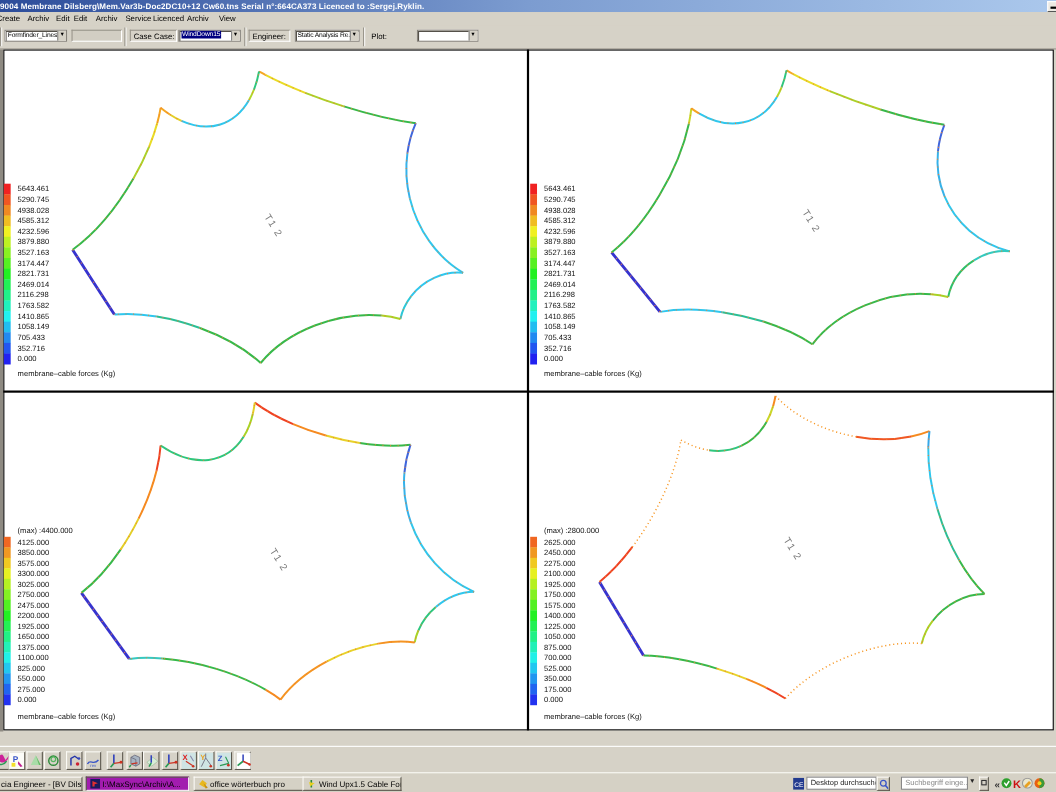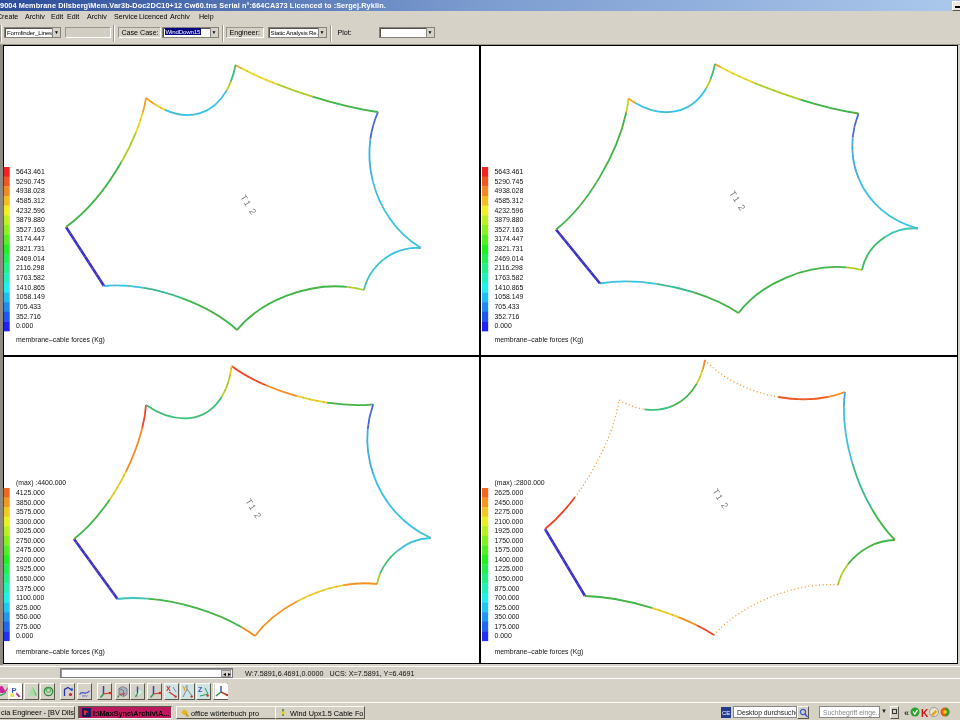--- a/index.html
+++ b/index.html
@@ -28,21 +28,21 @@
 #status{left:0;top:665.5px;width:960px;height:12.5px;background:#d6d2c7;border-top:1px solid #fff}
 #sinput{position:absolute;left:60px;top:1.5px;width:173px;height:9.5px;background:#fff;border:1px solid #777;box-shadow:inset 1px 1px 0 #999}
 #sspin{position:absolute;right:1px;top:0.5px;width:10px;height:7.5px;background:#d6d2c7;border:1px solid #999;font-size:5px;line-height:7px;text-align:center}
 #stext{position:absolute;left:245px;top:2.5px;font-size:7.2px;color:#111;white-space:pre}
 
 #itb{left:0;top:678px;width:960px;height:24px;background:#d6d2c7;border-top:1px solid #fff}
 .ibtn{position:absolute;top:3.5px;width:15px;height:17px;background:#d6d2c7;border:1px solid;border-color:#fbfaf5 #5c584e #5c584e #fbfaf5;padding:0.5px}
 
 #task{left:0;top:702px;width:960px;height:18px;background:#d5d1c5;border-top:1px solid #fbfaf5}
 .tbtn{position:absolute;top:2.5px;height:13.5px;background:#d5d1c5;border:1px solid;border-color:#fbfaf5 #5c584e #5c584e #fbfaf5;font-size:7.3px;padding:1.5px 2px 0 3px;white-space:nowrap;overflow:hidden;color:#000}
-.tbtn.act{background:#be185d;border-color:#5c584e #fbfaf5 #fbfaf5 #5c584e;font-weight:bold}
+.tbtn.act{background:#a21caf;border-color:#5c584e #fbfaf5 #fbfaf5 #5c584e;font-weight:normal}
 .tbtn svg,.tbtn .ti{vertical-align:-1.5px;margin-right:2px}
 .sbox{position:absolute;top:3px;height:12px;background:#fff;border:1px solid #888;font-size:6.8px;color:#222;padding:2px 0 0 3px;white-space:nowrap;overflow:hidden}
 .tico{position:absolute;top:4.5px;font-size:9px}
 .tsvg{position:absolute;top:4px}
 </style></head>
 <body>
 <div id="root">
 <div class="abs" id="title">
       <span>9004 Membrane Dilsberg\Mem.Var3b-Doc2DC10+12 Cw60.tns Serial n°:664CA373 Licenced to :Sergej.Ryklin.</span>
       <div id="minbtn">
@@ -51,21 +51,21 @@
     </div>
 <div class="abs" id="menu">
 <span style="left:-3px">Create</span>
       <span style="left:25px">Archiv</span>
       <span style="left:51px">Edit</span>
 <span style="left:67px">Edit</span>
       <span style="left:87px">Archiv</span>
       <span style="left:114px">Service</span>
 <span style="left:139px">Licenced</span>
       <span style="left:170px">Archiv</span>
-      <span style="left:199px">Help</span>
+      <span style="left:199px">View</span>
 </div>
 <div class="abs" id="tb">
 <div class="vsep" style="left:0px"></div>
 <div class="combo" style="left:4px;width:57px">
         <span class="tx">Formfinder_Lines_</span>
         <span class="ar">▼</span>
       </div>
 <div class="panel" style="left:64.5px;width:46px;background:#d2cec3"></div>
 <div class="vsep" style="left:113px"></div>
 <div class="panel" style="left:117.5px;width:43px">Case Case:</div>
@@ -405,26 +405,20 @@
 <text x="494.5" y="609.60" class="lg">525.000</text>
 <text x="494.5" y="619.15" class="lg">350.000</text>
 <text x="494.5" y="628.70" class="lg">175.000</text>
 <text x="494.5" y="638.25" class="lg">0.000</text>
 <text x="494.5" y="653.5" class="lg">membrane–cable forces  (Kg)</text>
 <text x="240" y="197" class="t12" transform="rotate(58 240 197)">T1 2</text>
 <text x="729" y="193" class="t12" transform="rotate(58 729 193)">T1 2</text>
 <text x="245" y="501" class="t12" transform="rotate(58 245 501)">T1 2</text>
 <text x="712" y="491" class="t12" transform="rotate(58 712 491)">T1 2</text>
     </svg>
-<div class="abs" id="status">
-      <div id="sinput">
-        <div id="sspin">◄►</div>
-      </div>
-      <span id="stext">W:7.5891,6.4691,0.0000   UCS: X=7.5891, Y=6.4691</span>
-    </div>
 <div class="abs" id="itb">
 <div class="ibtn" style="left:-6.0px"><svg width="13" height="15" viewBox="0 0 13 15">
           <path d="M6 2C2 2 1 8 5 9c4 1 7-3 7-6l-3 4-2-4z" fill="#cc2299"></path>
           <path d="M1 10c3 2 7 1 9-2" stroke="#2a9a55" stroke-width="1.3" fill="none"></path>
         </svg></div>
 <div class="ibtn" style="left:7.8px"><svg width="13" height="15" viewBox="0 0 13 15">
           <rect x="0" y="0" width="13" height="15" fill="#fcfcf8"></rect>
           <text x="2.5" y="9" font-size="7.5" font-family="Liberation Sans" fill="#3a56c8" font-weight="bold">P</text>
           <rect x="1.5" y="9.5" width="3.5" height="3.5" fill="#f2e02a"></rect>
           <path d="M7.5 8l4 4.5-1.8.8-2.4-2.8z" fill="#c02090"></path>

